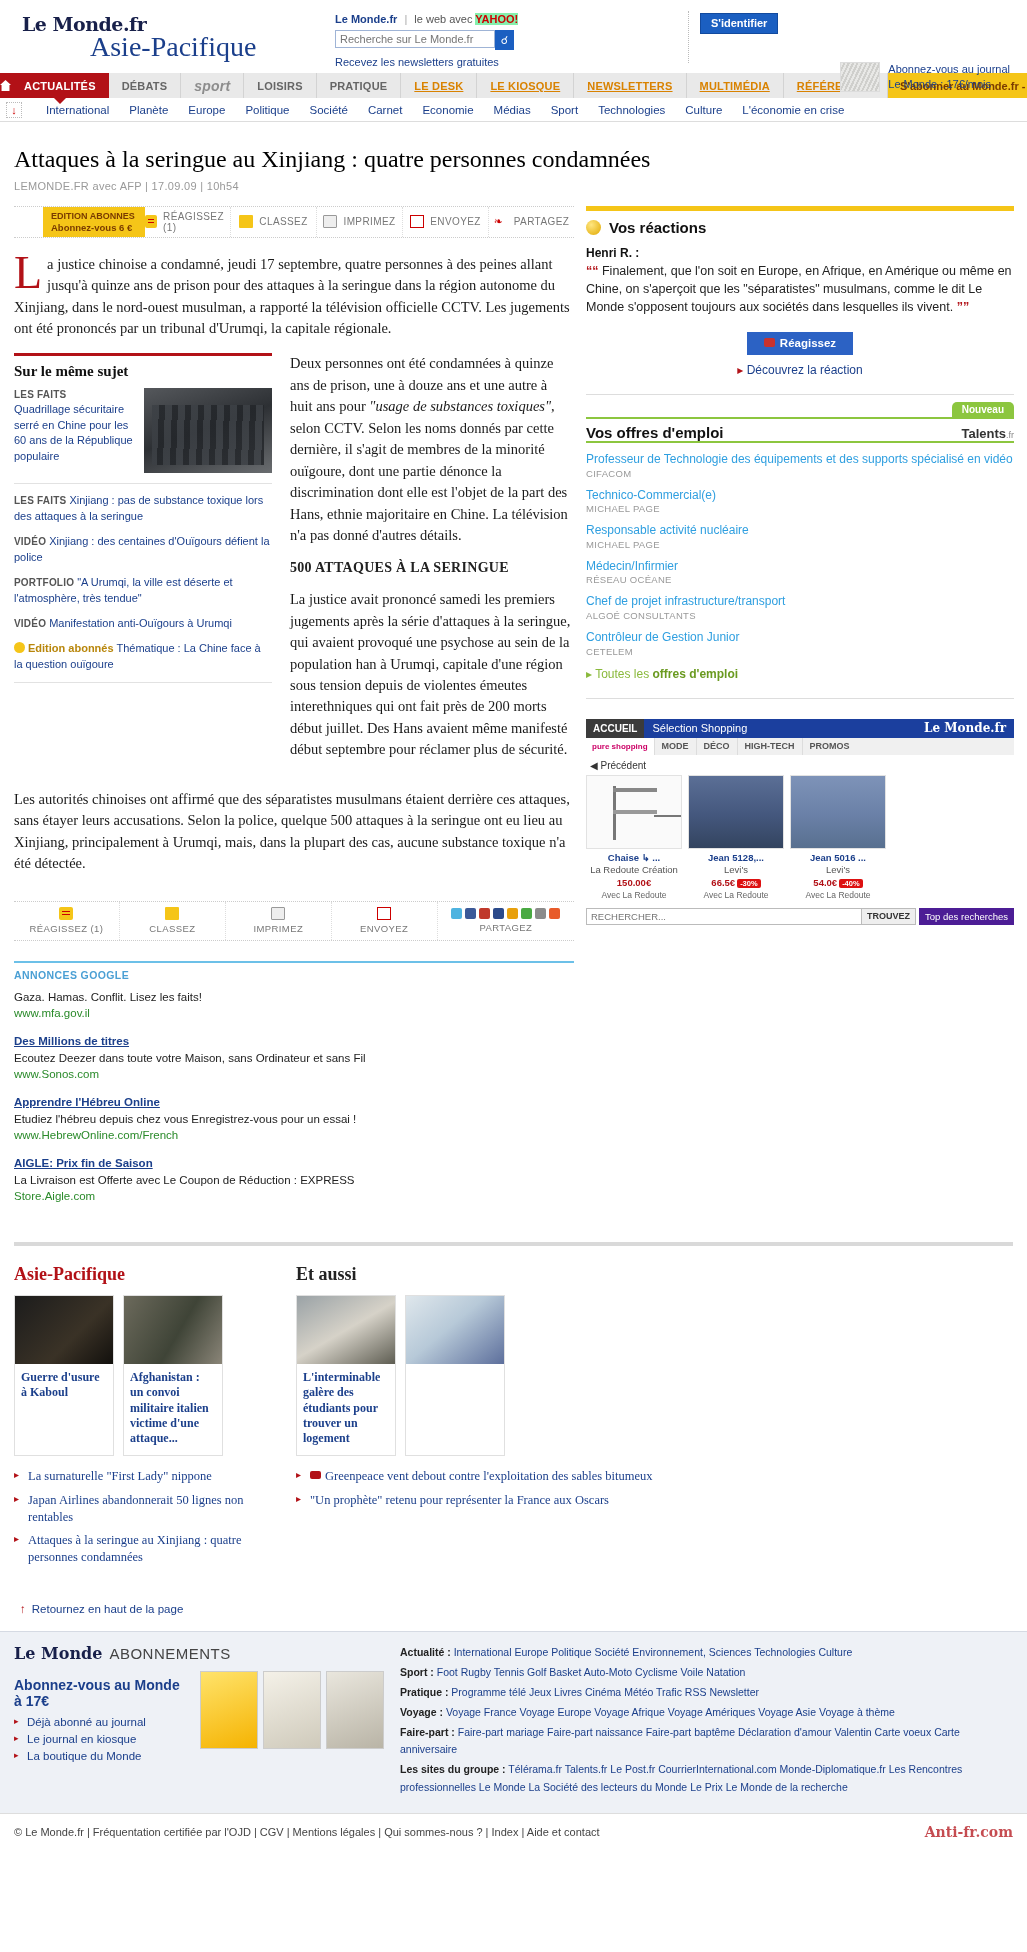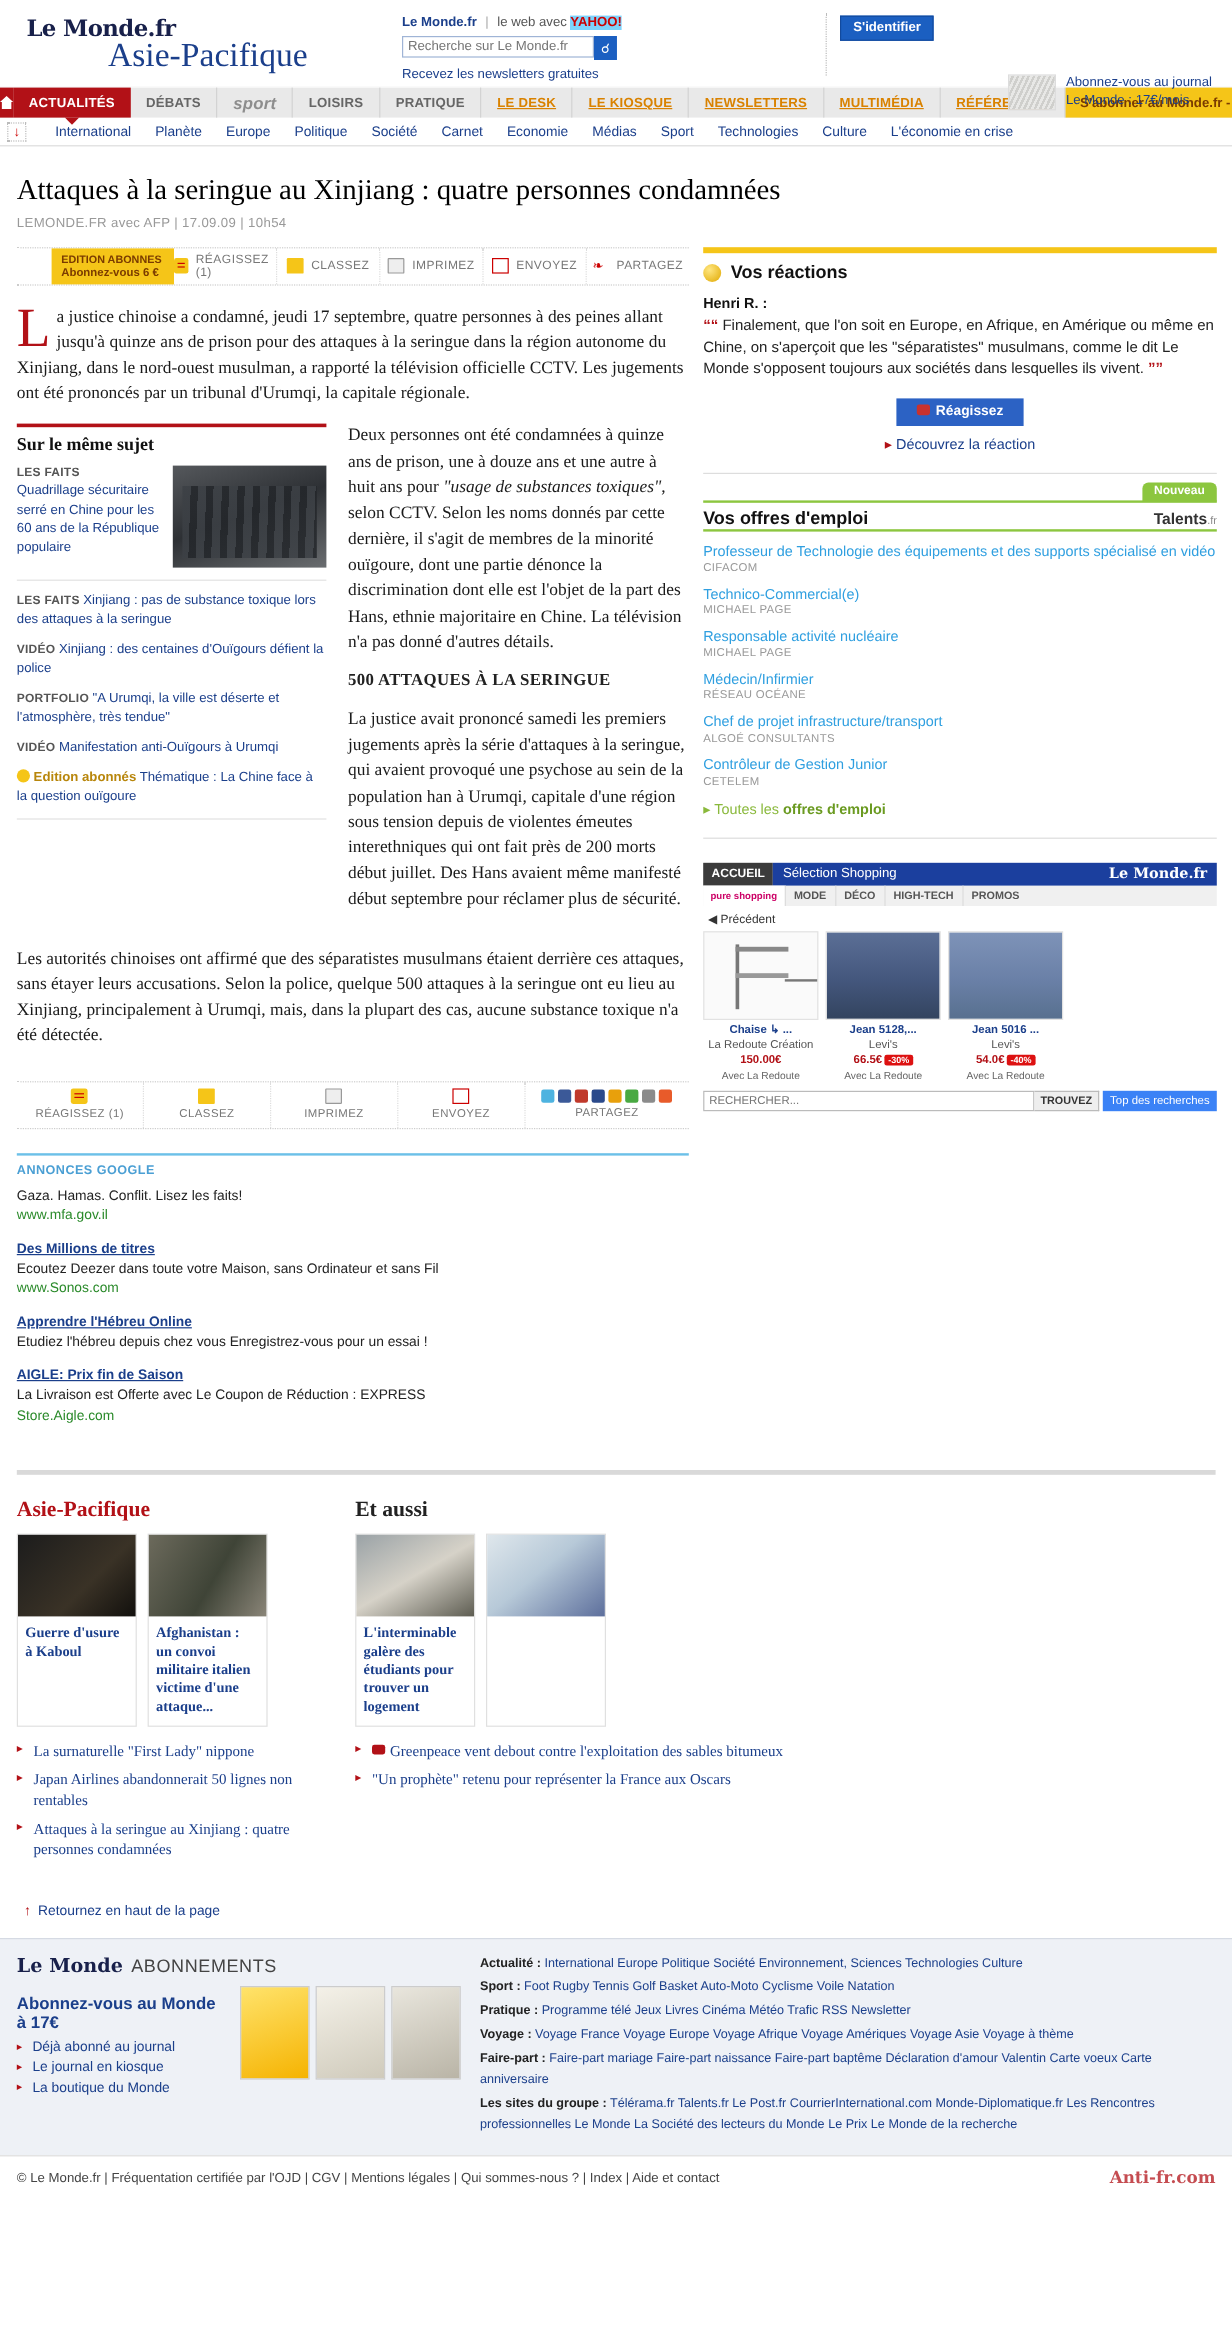--- a/index.html
+++ b/index.html
@@ -19,21 +19,21 @@
     color:#18204a; letter-spacing:-0.5px;
   }
   .logo-section {
     position:absolute; left:90px; top:28px;
     font-family:"Liberation Serif", serif; font-size:28px; color:#1b3f8b;
   }
   .hdr-right { position:absolute; left:335px; top:10px; width:350px; }
   .hdr-line1 { font-size:11px; color:#1b3f8b; font-weight:bold; }
   .hdr-line1 .sep { color:#aaa; font-weight:normal; padding:0 4px; }
   .hdr-line1 .web { color:#555; font-weight:normal; }
-  .yahoo { color:#cc0000; font-weight:bold; font-size:11px; background:#7dd3fc; }
+  .yahoo { color:#cc0000; font-weight:bold; font-size:11px; background:#86efac; }
   .searchrow { margin-top:5px; display:flex; align-items:stretch; }
   .searchrow input {
     width:160px; height:18px; border:1px solid #9fb4d6; font-size:11px;
     padding:1px 4px; color:#333; font-family:"Liberation Sans", sans-serif;
   }
   .searchbtn {
     width:19px; height:20px; background:#1b5fc1; border:1px solid #1b5fc1;
     color:#fff; font-size:11px; display:flex; align-items:center; justify-content:center;
     cursor:pointer;
   }
@@ -240,21 +240,21 @@
   .shop-sub { color:#555; }
   .shop-price { color:#b21117; font-weight:bold; margin-top:2px; }
   .promo-pill { background:#d11; color:#fff; font-size:7.5px; font-weight:bold;
      padding:0 3px; border-radius:2px; margin-left:2px; }
   .shop-ret { color:#666; font-size:8.5px; margin-top:2px; }
   .shop-search { display:flex; margin-top:8px; gap:0; align-items:stretch; height:17px; }
   .shop-search input { flex:1; font-size:9.5px; border:1px solid #bbb; padding:0 4px;
      font-family:"Liberation Sans",sans-serif; }
   .shop-search .go { background:#eee; border:1px solid #bbb; border-left:none;
      font-size:9px; font-weight:bold; padding:0 5px; display:flex; align-items:center; }
-  .shop-search .top { background:#3b82f6; color:#fff; font-size:9.5px; padding:0 6px;
+  .shop-search .top { background:#4c1d95; color:#fff; font-size:9.5px; padding:0 6px;
      display:flex; align-items:center; margin-left:3px; }
 
   
   .bottom-sep { border-top:4px solid #d9d9d9; margin:26px 14px 0 14px; }
   .bot-cols { display:flex; gap:24px; padding:18px 14px 0 14px; }
   .bot-col { width:490px; }
   .bot-col.left { width:258px; }
   h3.bot-title { font-family:"Liberation Serif", serif; font-size:18px; color:#b21117;
      margin:0 0 10px 0; font-weight:bold; }
   h3.bot-title.black { color:#222; }
@@ -500,20 +500,21 @@
           <div class="u">www.mfa.gov.il</div>
         </div>
         <div class="ad">
           <div class="t">Des Millions de titres</div>
           <div class="d">Ecoutez Deezer dans toute votre Maison, sans Ordinateur et sans Fil</div>
           <div class="u">www.Sonos.com</div>
         </div>
         <div class="ad">
           <div class="t">Apprendre l'Hébreu Online</div>
           <div class="d">Etudiez l'hébreu depuis chez vous Enregistrez-vous pour un essai !</div>
+          <div class="u">www.HebrewOnline.com/French</div>
         </div>
         <div class="ad">
           <div class="t">AIGLE: Prix fin de Saison</div>
           <div class="d">La Livraison est Offerte avec Le Coupon de Réduction : EXPRESS</div>
           <div class="u">Store.Aigle.com</div>
         </div>
       </div>
     </div>
 
     <div class="col-side">

